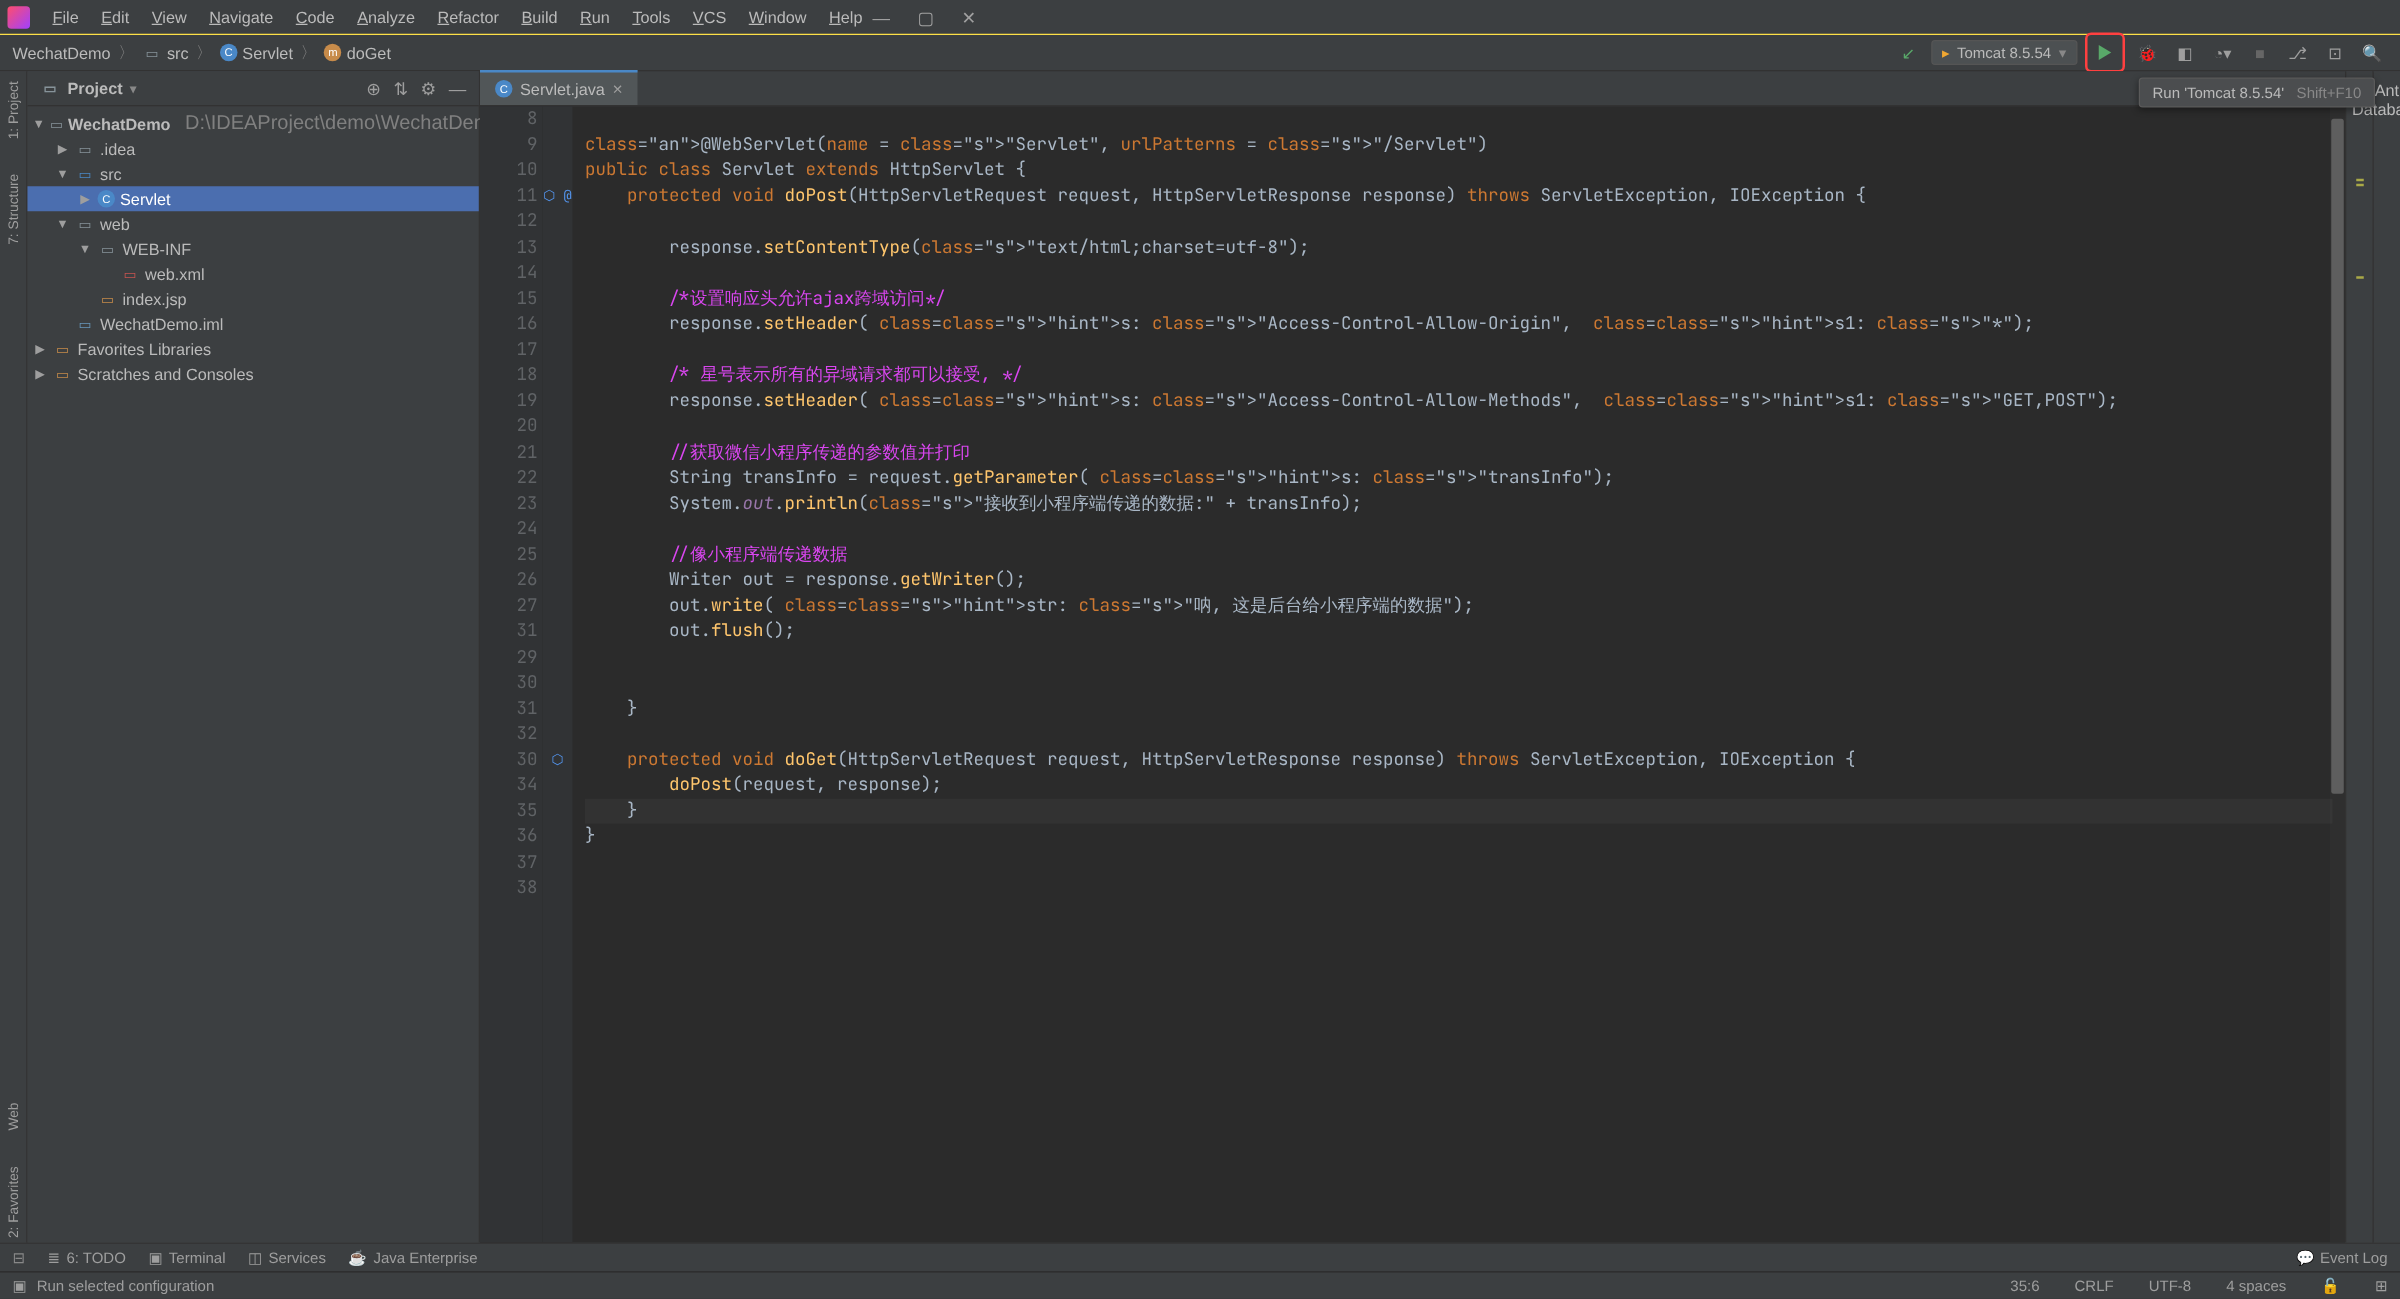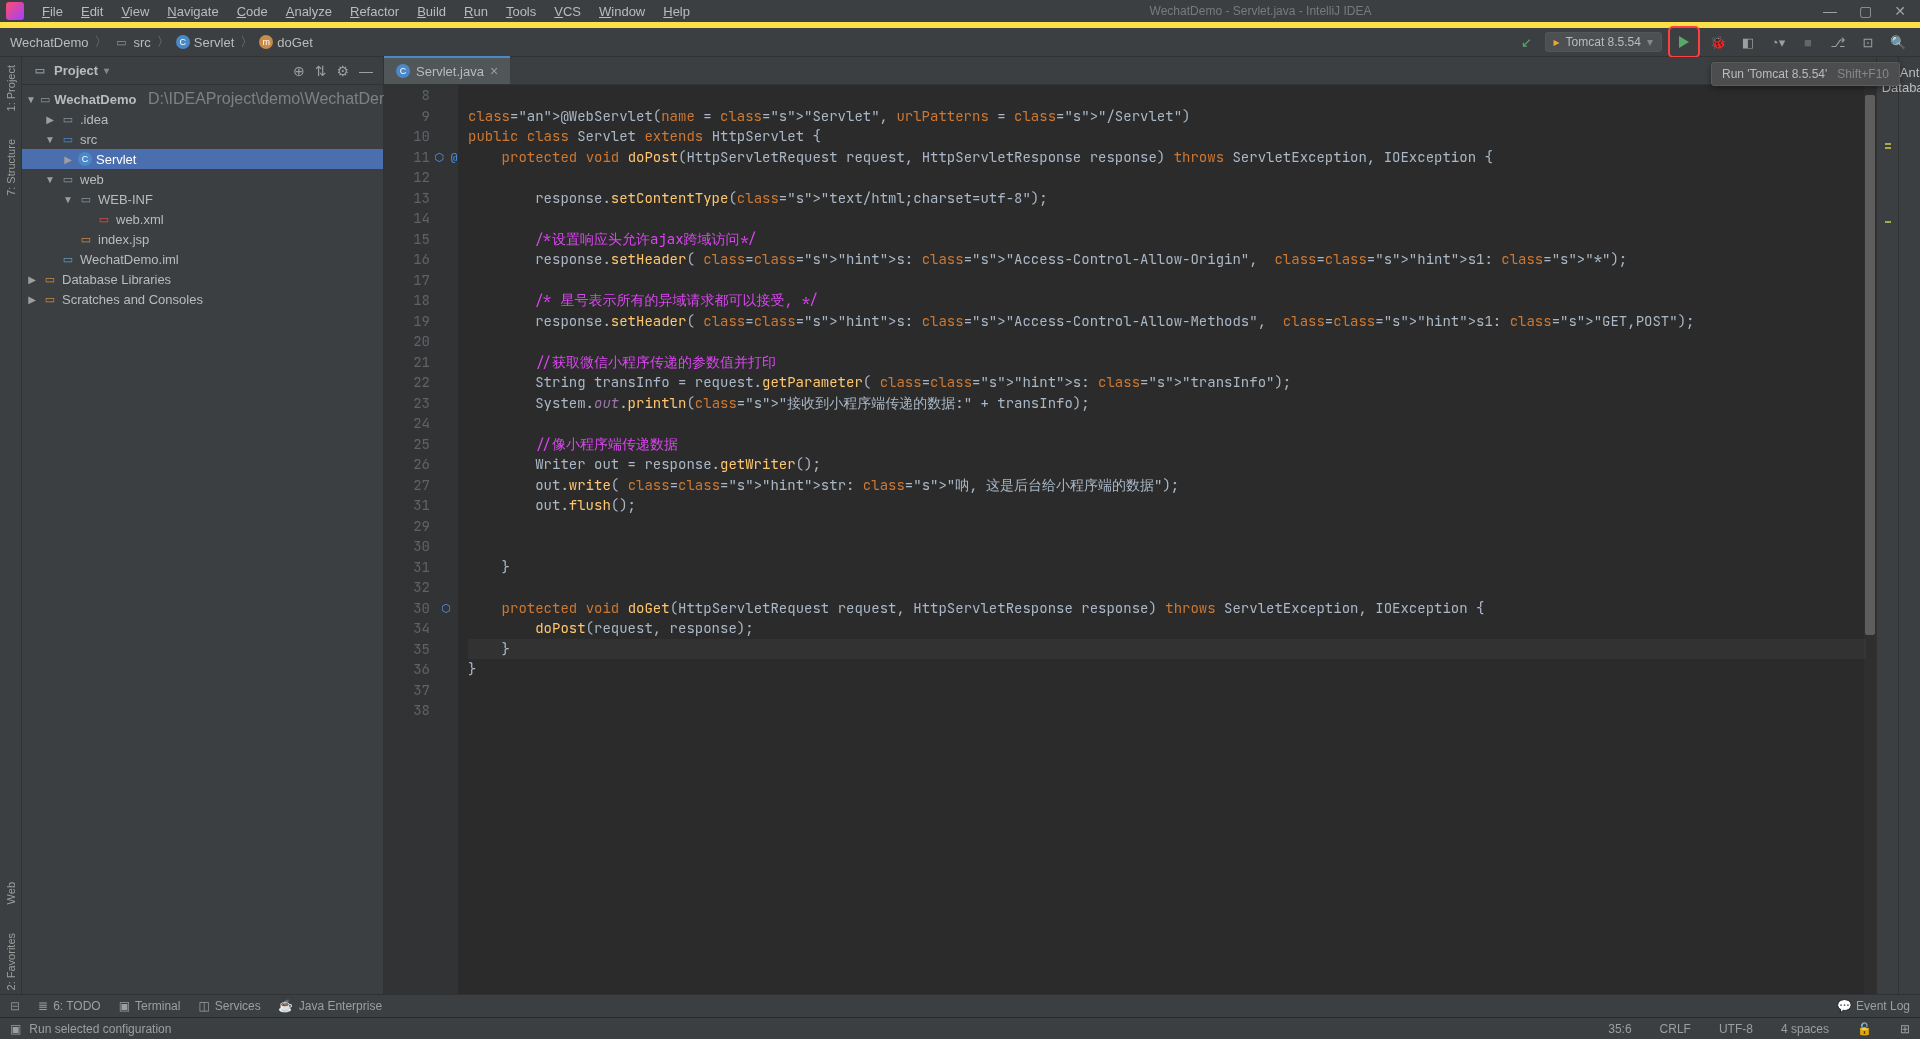--- a/index.html
+++ b/index.html
@@ -11,21 +11,21 @@
   width: 1920px;
   height: 1039px;
   overflow: hidden;
 }
 .titlebar {
   height: 28px;
   background: #3c3f41;
   display: flex;
   align-items: center;
   padding: 0 6px;
-  border-bottom: 6px solid #fde047;
+  border-bottom: 1px solid #fde047;
 }
 .titlebar .logo {
   width: 18px; height: 18px;
   background: linear-gradient(135deg,#ff4d6d,#a040ff);
   border-radius: 3px;
   margin-right: 10px;
 }
 .menubar { display: flex; gap: 2px; }
 .menubar span { padding: 3px 8px; cursor: default; color: #bbbbbb; }
 .menubar span u { text-decoration: underline; }
@@ -105,21 +105,20 @@
       <span><u>C</u>ode</span>
       <span><u>A</u>nalyze</span>
       <span><u>R</u>efactor</span>
       <span><u>B</u>uild</span>
       <span><u>R</u>un</span>
       <span><u>T</u>ools</span>
       <span><u>V</u>CS</span>
       <span><u>W</u>indow</span>
       <span><u>H</u>elp</span>
     </div>
-  <div class="title-center">WechatDemo - Servlet.java - IntelliJ IDEA</div>
   <div class="winbtns">
     <span>—</span>
     <span>▢</span>
     <span>✕</span>
   </div>
 </div>
 
 <div class="navbar">
   <div class="breadcrumb">
     <span class="crumb">
@@ -236,21 +235,21 @@
           <div class="tree-row" style="padding-left: 22px;">
             <span class="arrow"></span>
             <span class="fi" style="color:#6897bb;">▭</span>
             <span>WechatDemo.iml</span>
           </div>
         </div>
       <div id="extras">
           <div class="tree-row" style="padding-left: 4px;">
             <span class="arrow">▶</span>
             <span class="fi" style="color:#c78b4a;">▭</span>
-            <span>Database Libraries</span>
+            <span>Favorites Libraries</span>
           </div>
           <div class="tree-row" style="padding-left: 4px;">
             <span class="arrow">▶</span>
             <span class="fi" style="color:#c78b4a;">▭</span>
             <span>Scratches and Consoles</span>
           </div>
         </div>
     </div>
   </div>
 

